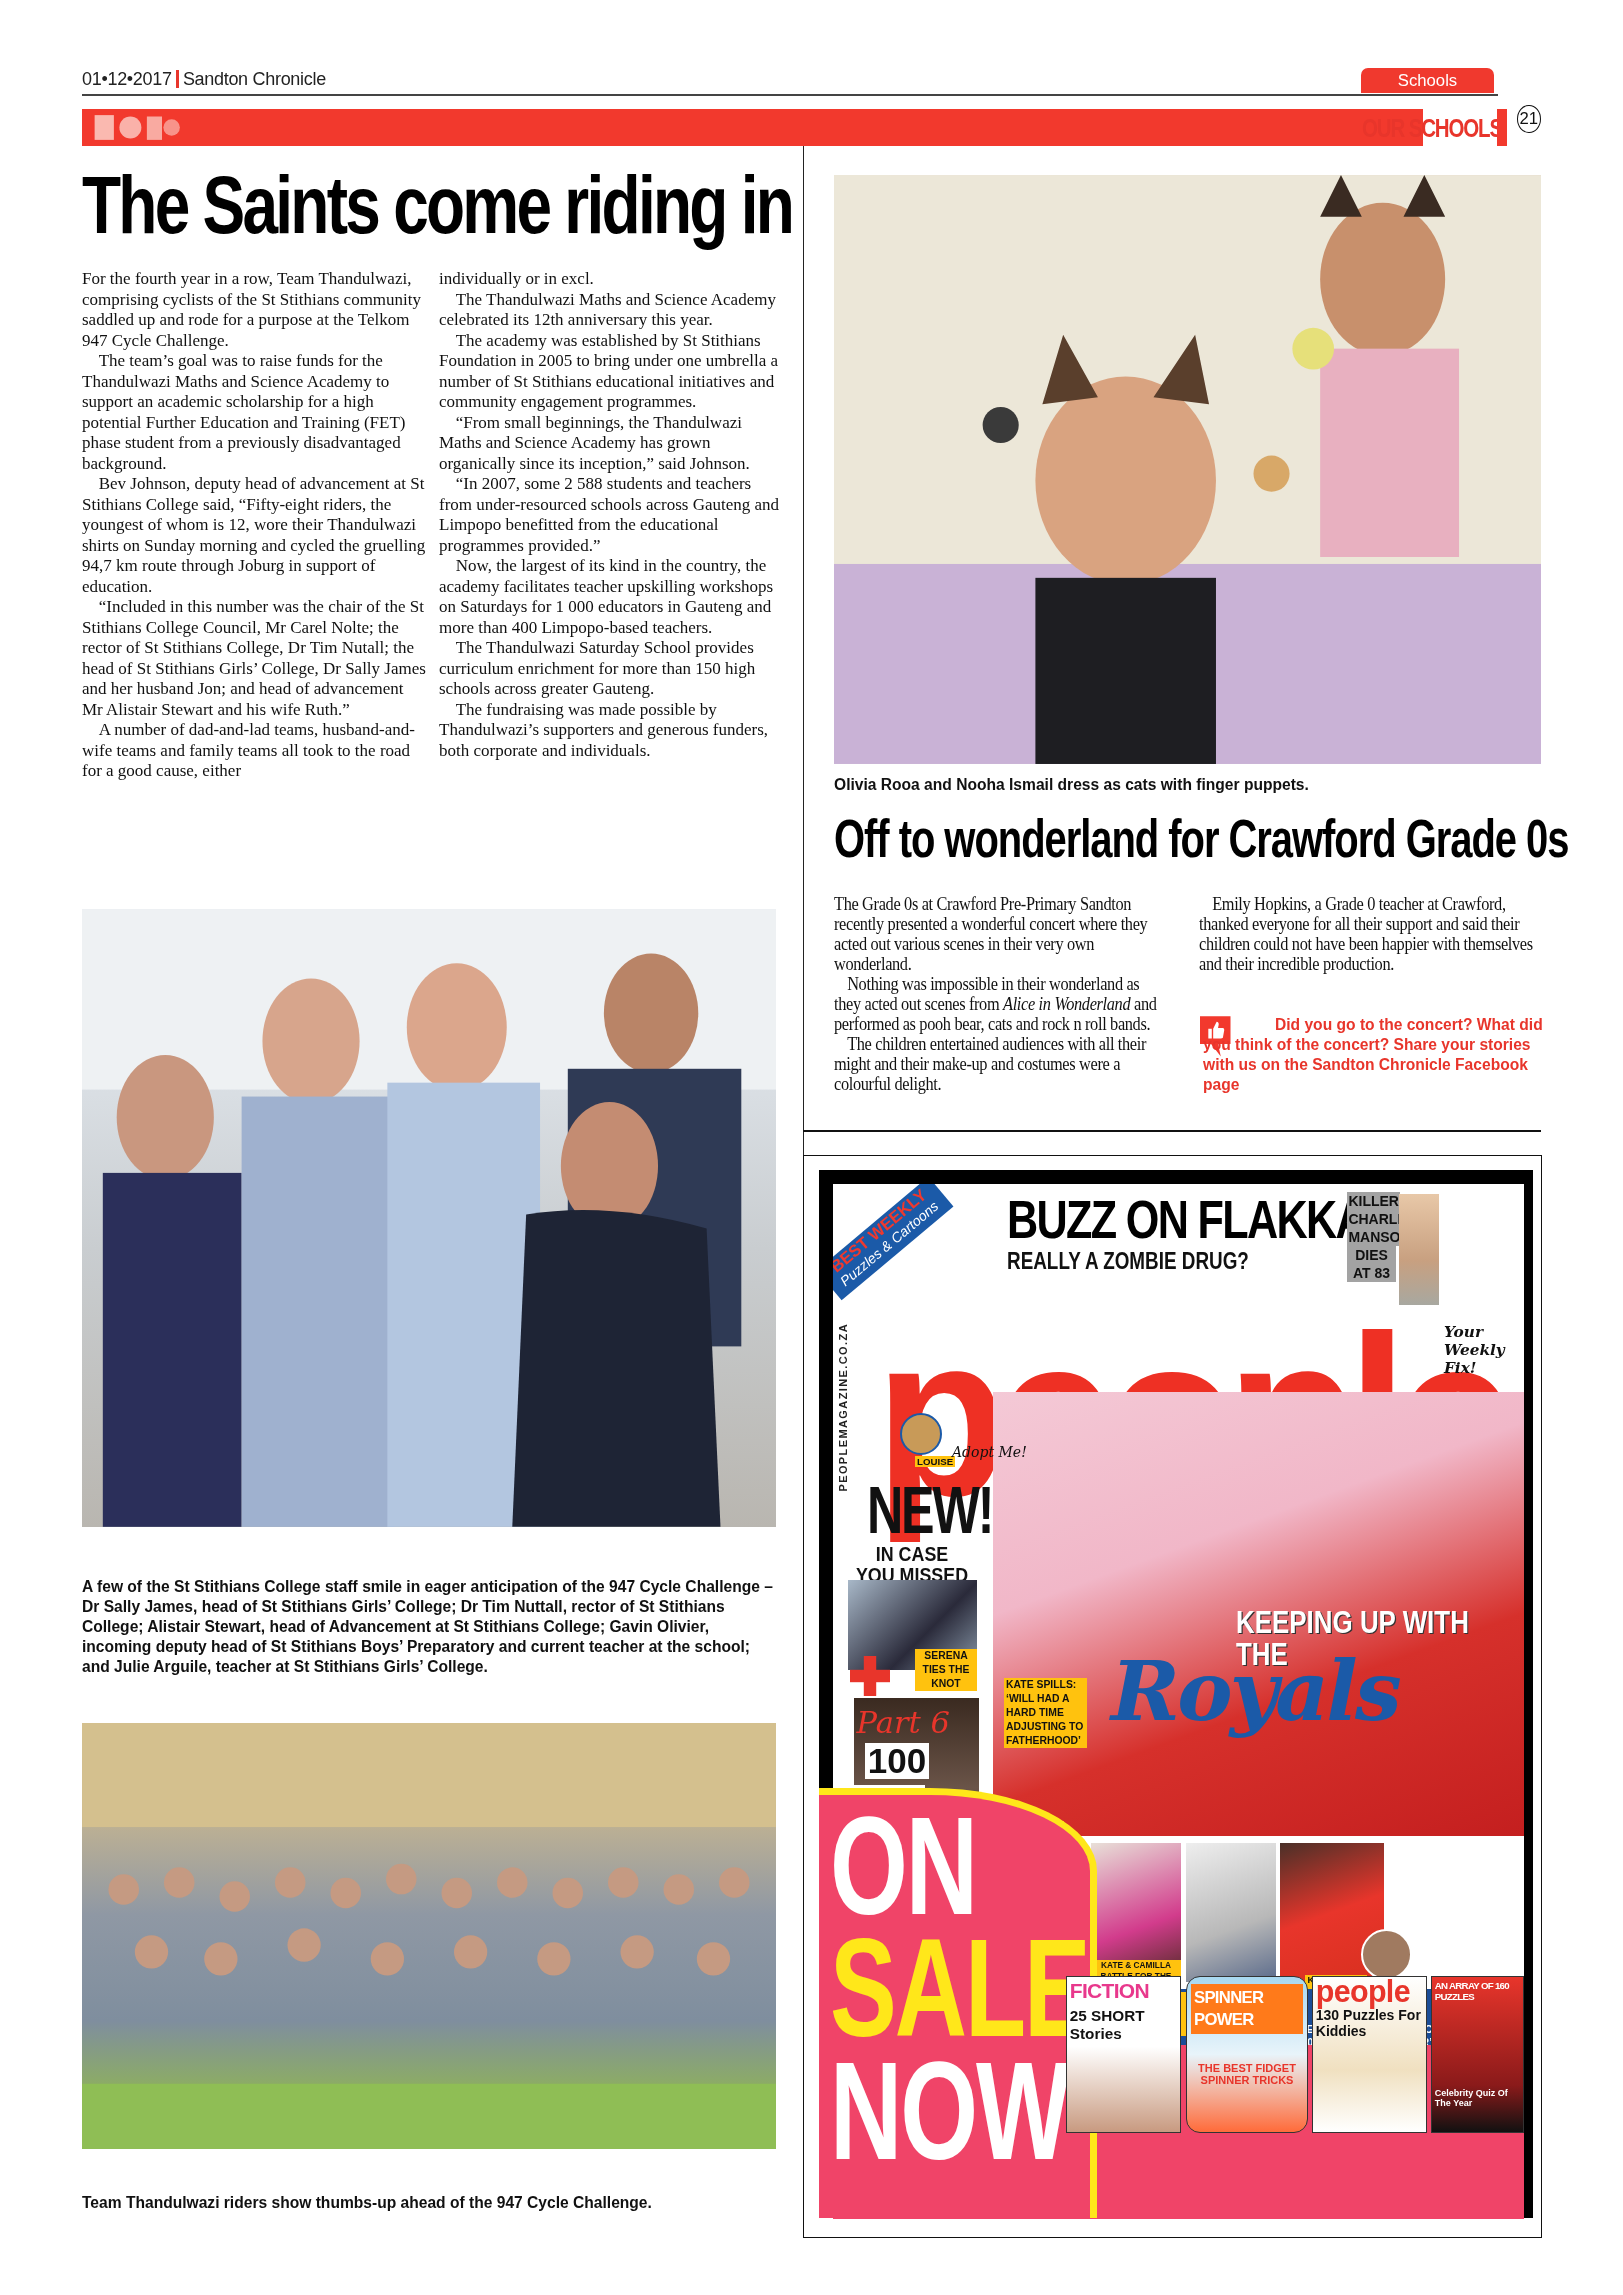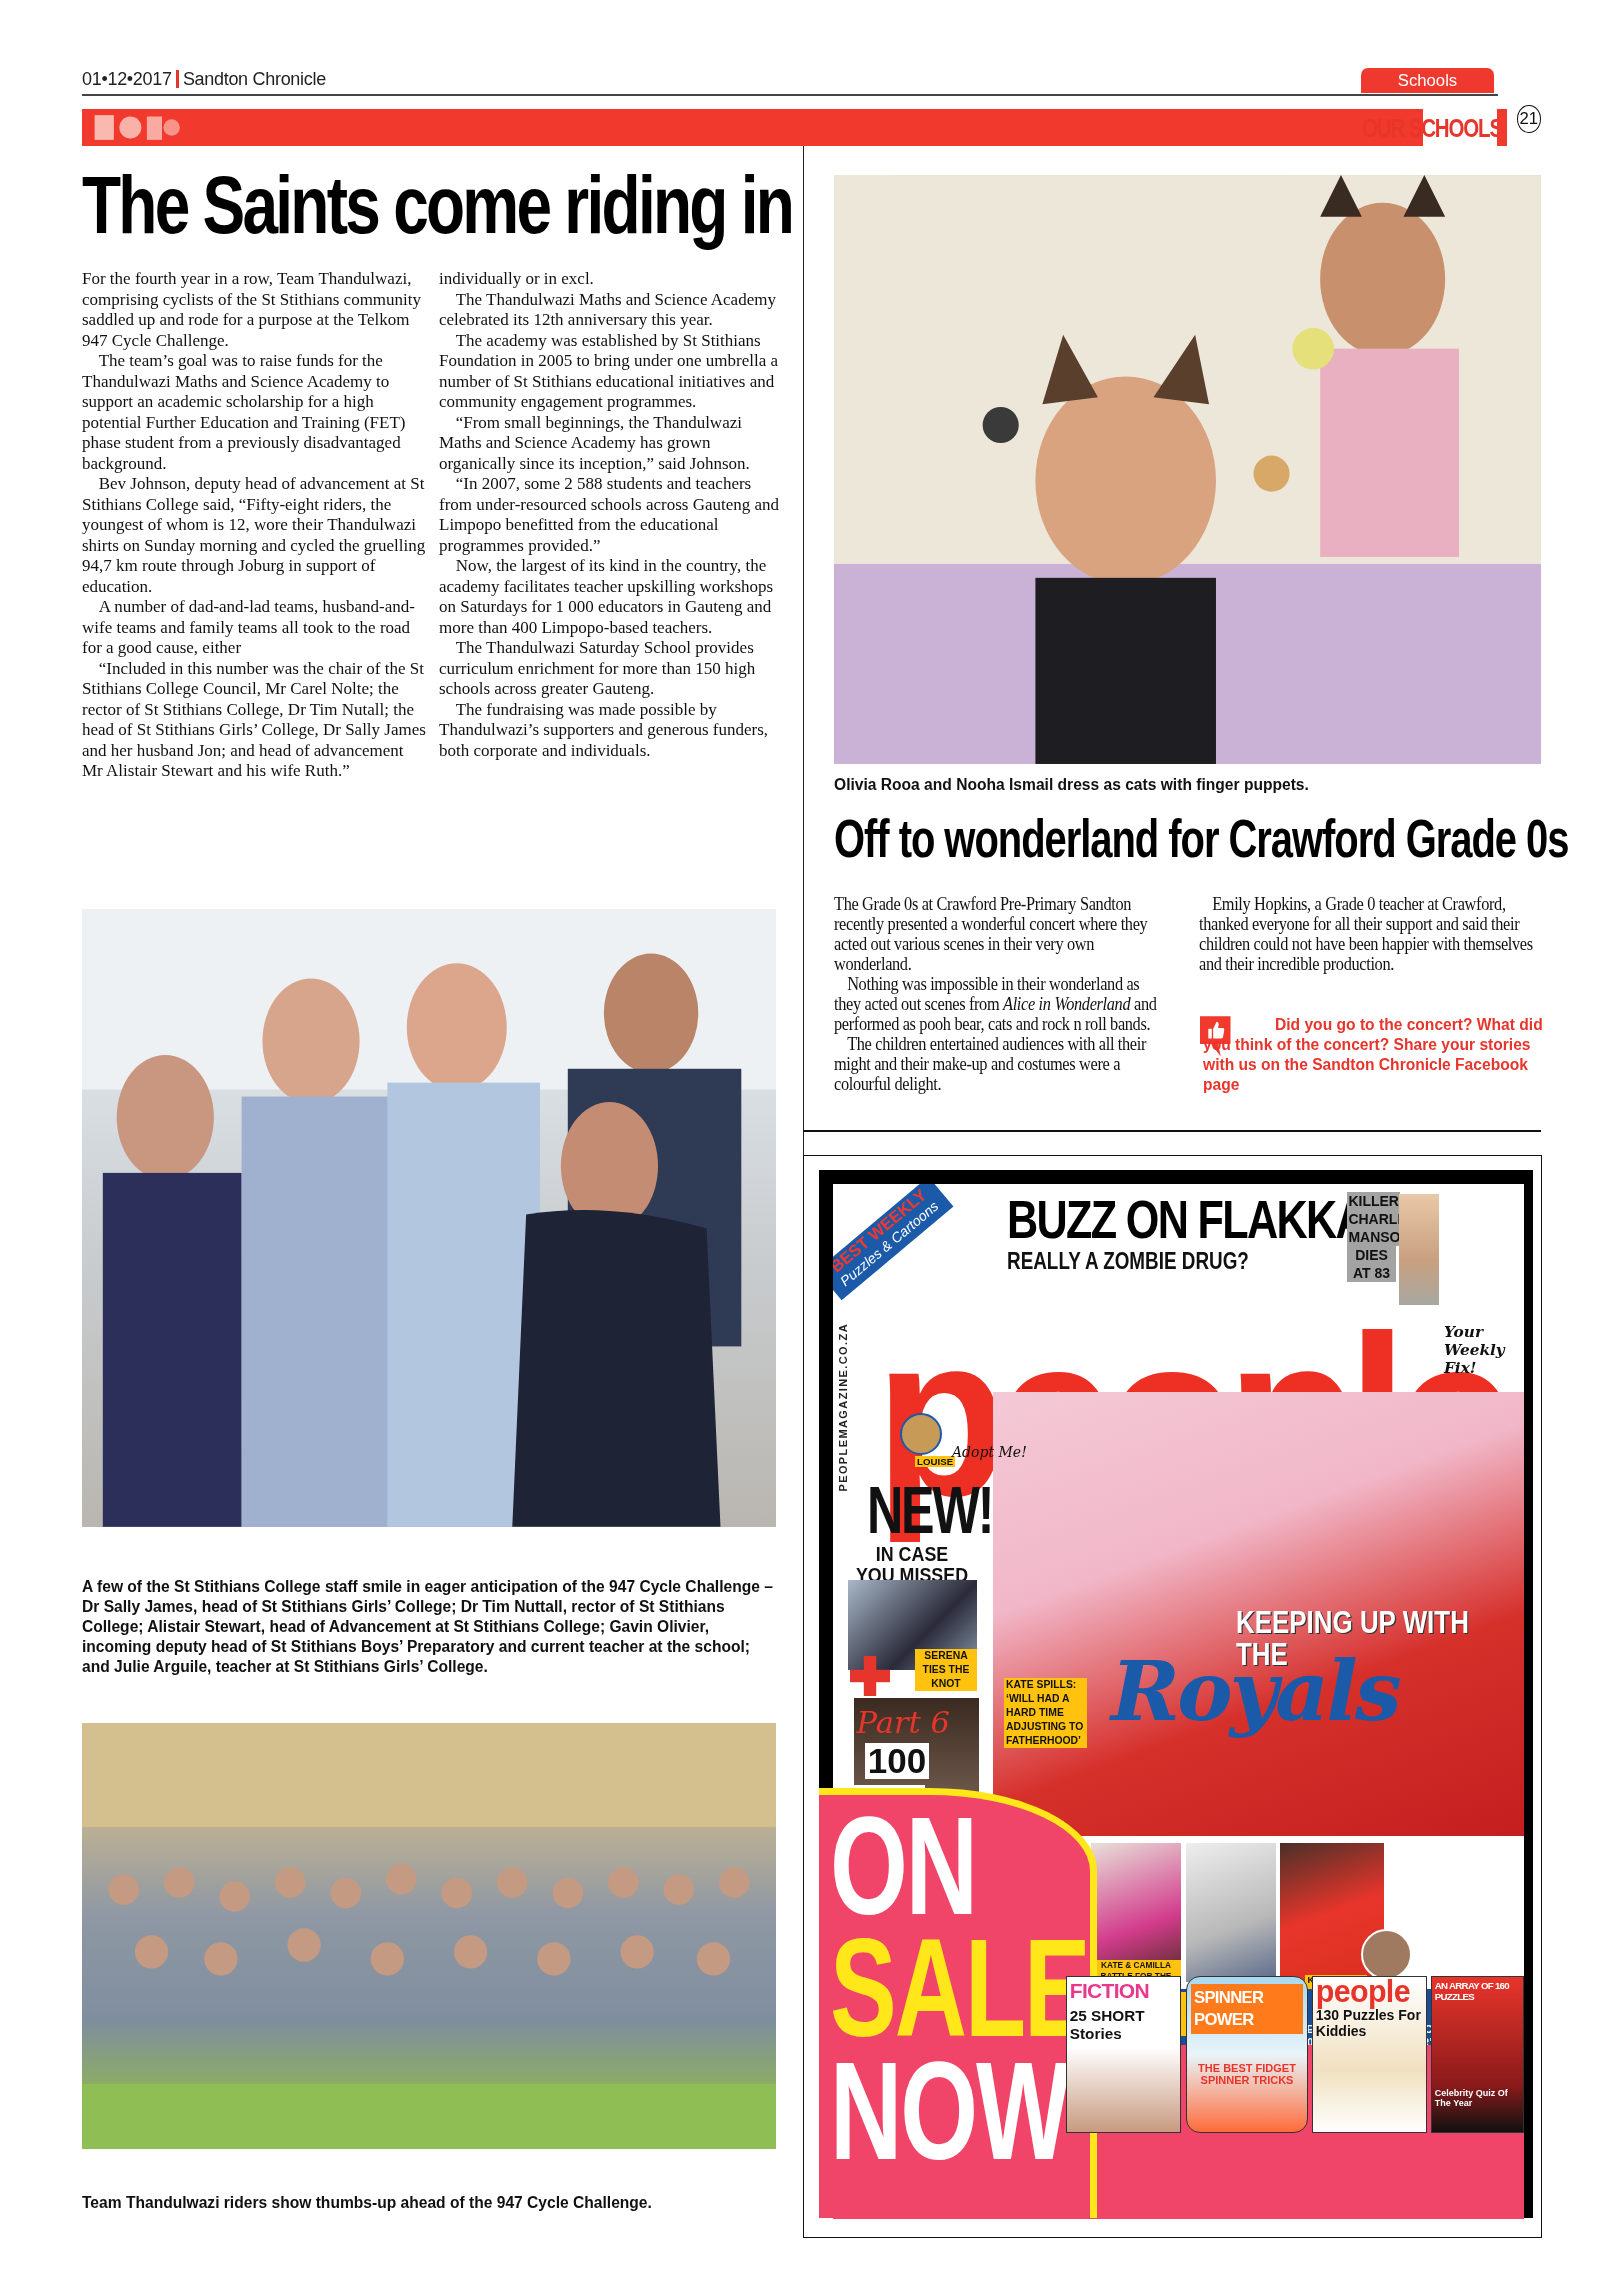--- a/index.html
+++ b/index.html
@@ -139,22 +139,22 @@
 </svg>
 <div class="abs band-title">OUR SCHOOLS</div>
 <div class="abs red-band-end"></div>
 
 <h1 class="abs headline1">The Saints come riding in</h1>
 
 <div class="abs body-col col1">
   <p class="first">For the fourth year in a row, Team Thandulwazi, comprising cyclists of the St Stithians community saddled up and rode for a purpose at the Telkom 947 Cycle Challenge.</p>
   <p>The team’s goal was to raise funds for the Thandulwazi Maths and Science Academy to support an academic scholarship for a high potential Further Education and Training (FET) phase student from a previously disadvantaged background.</p>
   <p>Bev Johnson, deputy head of advancement at St Stithians College said, “Fifty-eight riders, the youngest of whom is 12, wore their Thandulwazi shirts on Sunday morning and cycled the gruelling 94,7 km route through Joburg in support of education.</p>
+  <p>“Included in this number was the chair of the St Stithians College Council, Mr Carel Nolte; the rector of St Stithians College, Dr Tim Nutall; the head of St Stithians Girls’ College, Dr Sally James and her husband Jon; and head of advancement Mr Alistair Stewart and his wife Ruth.”</p>
   <p>A number of dad-and-lad teams, husband-and-wife teams and family teams all took to the road for a good cause, either</p>
-  <p>“Included in this number was the chair of the St Stithians College Council, Mr Carel Nolte; the rector of St Stithians College, Dr Tim Nutall; the head of St Stithians Girls’ College, Dr Sally James and her husband Jon; and head of advancement Mr Alistair Stewart and his wife Ruth.”</p>
 </div>
 <div class="abs body-col col2">
   <p class="first">individually or in excl.</p>
   <p>The Thandulwazi Maths and Science Academy celebrated its 12th anniversary this year.</p>
   <p>The academy was established by St Stithians Foundation in 2005 to bring under one umbrella a number of St Stithians educational initiatives and community engagement programmes.</p>
   <p>“From small beginnings, the Thandulwazi Maths and Science Academy has grown organically since its inception,” said Johnson.</p>
   <p>“In 2007, some 2 588 students and teachers from under-resourced schools across Gauteng and Limpopo benefitted from the educational programmes provided.”</p>
   <p>Now, the largest of its kind in the country, the academy facilitates teacher upskilling workshops on Saturdays for 1 000 educators in Gauteng and more than 400 Limpopo-based teachers.</p>
   <p>The Thandulwazi Saturday School provides curriculum enrichment for more than 150 high schools across greater Gauteng.</p>
   <p>The fundraising was made possible by Thandulwazi’s supporters and generous funders, both corporate and individuals.</p>

